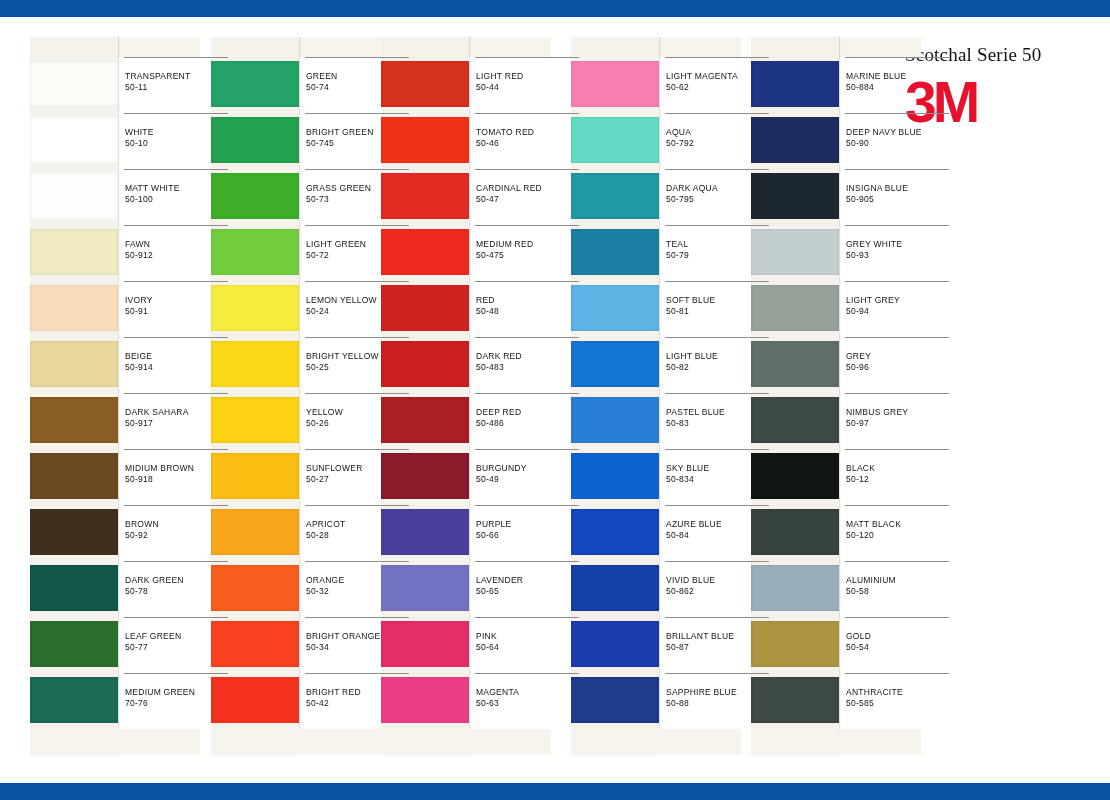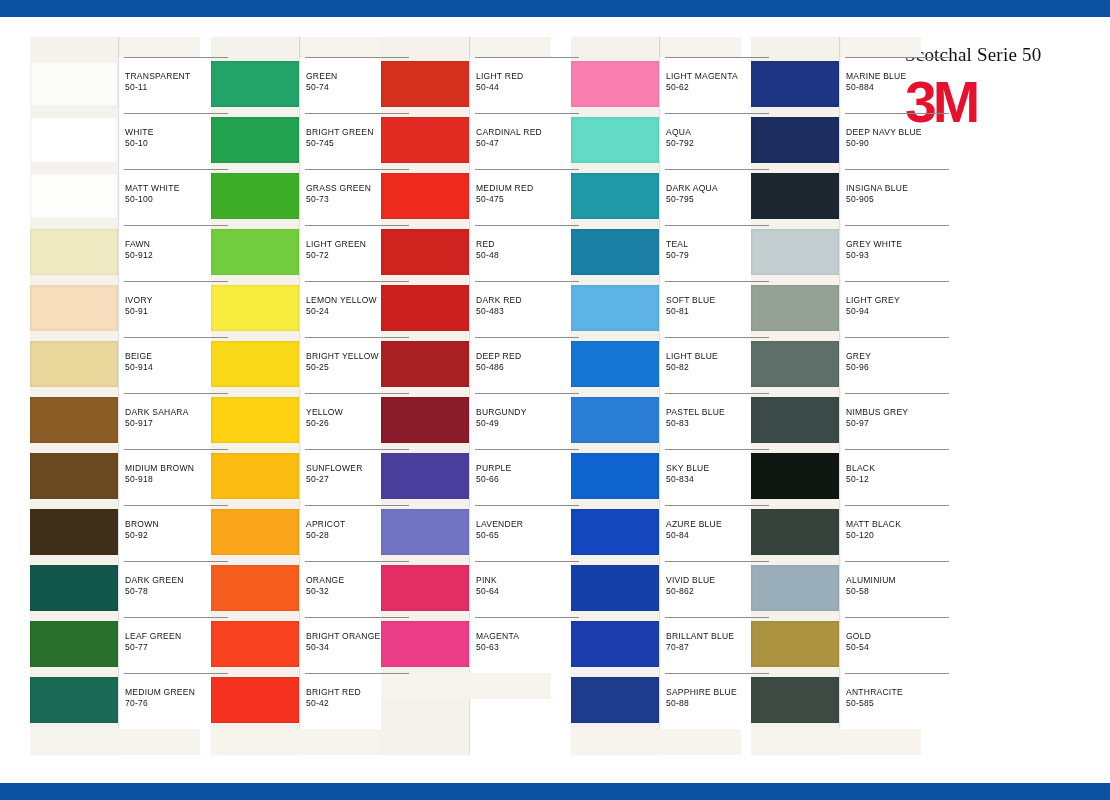--- a/index.html
+++ b/index.html
@@ -332,20 +332,27 @@
         <div class="card-head"></div>
         <div class="rows">
           <div class="row">
             <div class="chip" style="background: rgb(214, 48, 31);"></div>
             <div class="label">
               <div class="label-name">LIGHT RED</div>
               <div class="label-code">50-44</div>
             </div>
           </div>
           <div class="row">
+            <div class="chip" style="background: rgb(240, 51, 23);"></div>
+            <div class="label">
+              <div class="label-name">TOMATO RED</div>
+              <div class="label-code">50-46</div>
+            </div>
+          </div>
+          <div class="row">
             <div class="chip" style="background: rgb(225, 43, 35);"></div>
             <div class="label">
               <div class="label-name">CARDINAL RED</div>
               <div class="label-code">50-47</div>
             </div>
           </div>
           <div class="row">
             <div class="chip" style="background: rgb(238, 42, 31);"></div>
             <div class="label">
               <div class="label-name">MEDIUM RED</div>
@@ -482,21 +489,21 @@
             <div class="chip" style="background: rgb(21, 64, 167);"></div>
             <div class="label">
               <div class="label-name">VIVID BLUE</div>
               <div class="label-code">50-862</div>
             </div>
           </div>
           <div class="row">
             <div class="chip" style="background: rgb(27, 61, 173);"></div>
             <div class="label">
               <div class="label-name">BRILLANT BLUE</div>
-              <div class="label-code">70-87</div>
+              <div class="label-code">50-87</div>
             </div>
           </div>
           <div class="row">
             <div class="chip" style="background: rgb(31, 60, 140);"></div>
             <div class="label">
               <div class="label-name">SAPPHIRE BLUE</div>
               <div class="label-code">50-88</div>
             </div>
           </div>
         </div>

